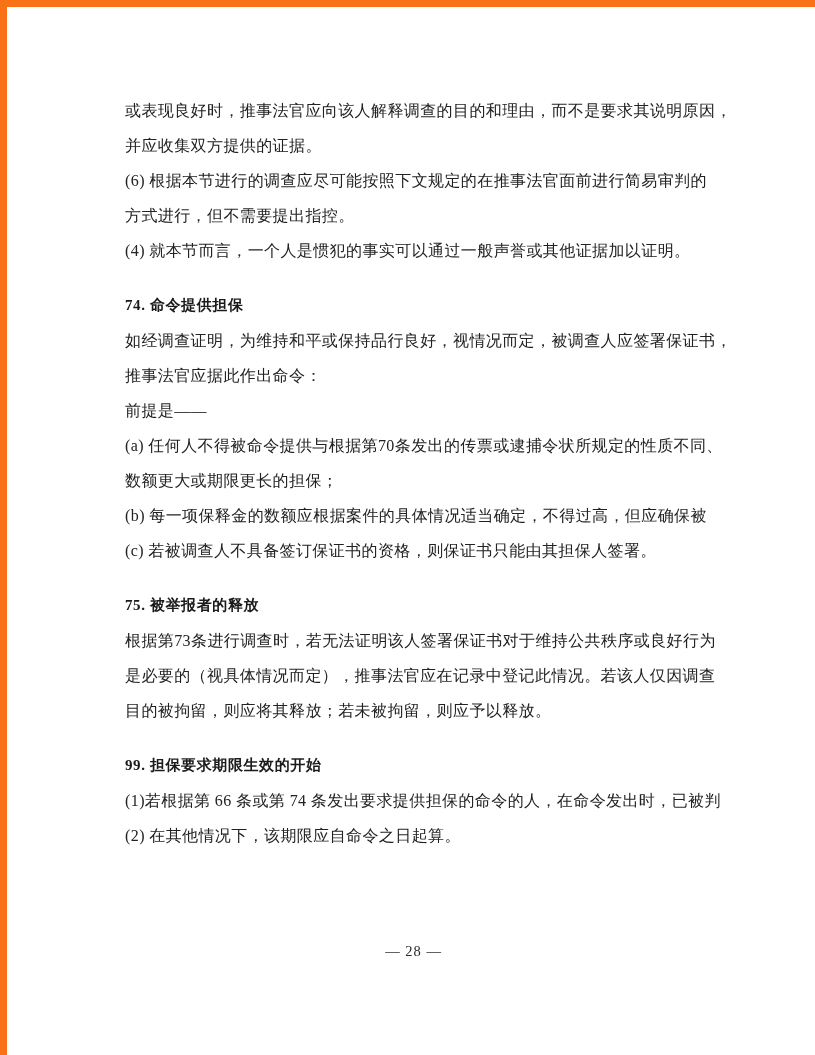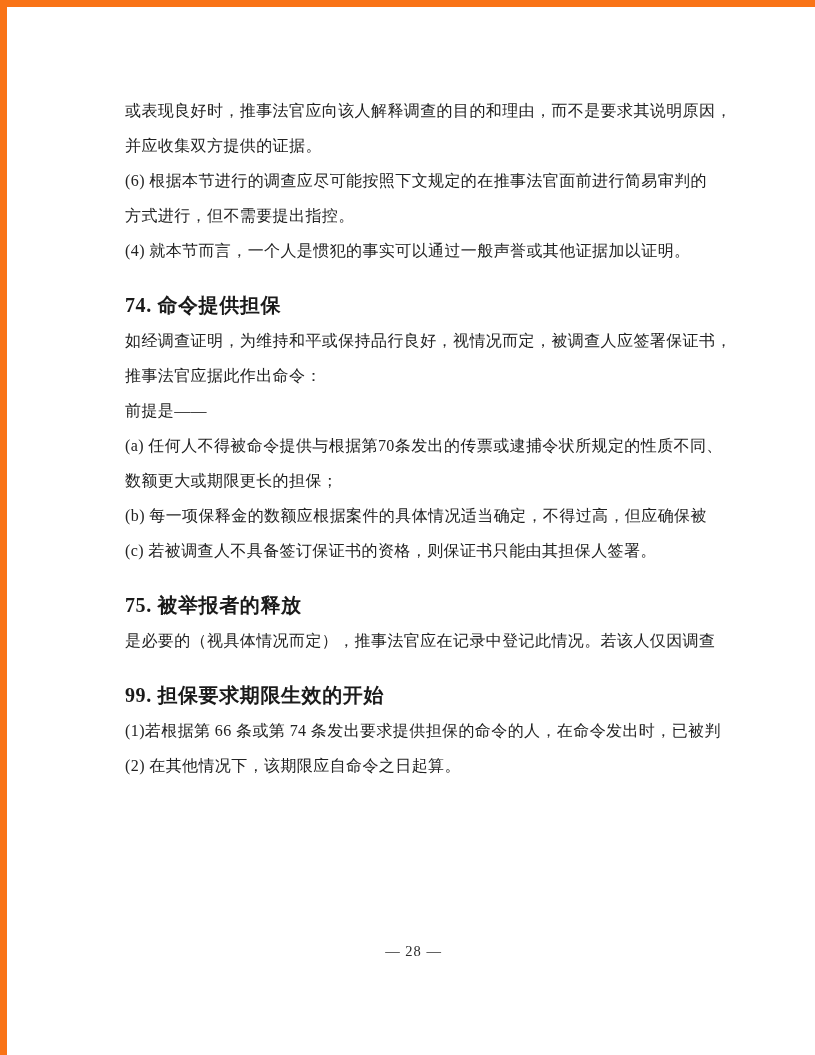--- a/index.html
+++ b/index.html
@@ -25,21 +25,21 @@
     width: 600px;
   }
   .text-line {
     font-size: 16px;
     line-height: 35px;
     letter-spacing: 0.4px;
     white-space: nowrap;
     color: #222222;
   }
   .section-heading {
-    font-size: 20px;
+    font-size: 15px;
     line-height: 35px;
     font-weight: bold;
     letter-spacing: 0.6px;
     margin-top: 20px;
     white-space: nowrap;
     color: #1a1a1a;
   }
   .footer {
     position: absolute;
     left: 0;
@@ -68,21 +68,23 @@
         <div class="text-line">如经调查证明，为维持和平或保持品行良好，视情况而定，被调查人应签署保证书，</div>
         <div class="text-line">推事法官应据此作出命令：</div>
         <div class="text-line">前提是——</div>
         <div class="text-line">(a) 任何人不得被命令提供与根据第70条发出的传票或逮捕令状所规定的性质不同、</div>
         <div class="text-line">数额更大或期限更长的担保；</div>
         <div class="text-line">(b) 每一项保释金的数额应根据案件的具体情况适当确定，不得过高，但应确保被</div>
         <div class="text-line">(c) 若被调查人不具备签订保证书的资格，则保证书只能由其担保人签署。</div>
       </div>
       <div class="section-heading">75. 被举报者的释放</div>
       <div>
+        <div class="text-line">根据第73条进行调查时，若无法证明该人签署保证书对于维持公共秩序或良好行为</div>
         <div class="text-line">是必要的（视具体情况而定），推事法官应在记录中登记此情况。若该人仅因调查</div>
+        <div class="text-line">目的被拘留，则应将其释放；若未被拘留，则应予以释放。</div>
       </div>
       <div class="section-heading">99. 担保要求期限生效的开始</div>
       <div>
         <div class="text-line">(1)若根据第 66 条或第 74 条发出要求提供担保的命令的人，在命令发出时，已被判</div>
         <div class="text-line">(2) 在其他情况下，该期限应自命令之日起算。</div>
       </div>
     </div>
   <div class="footer">— 28 —</div>
 </div>
 

